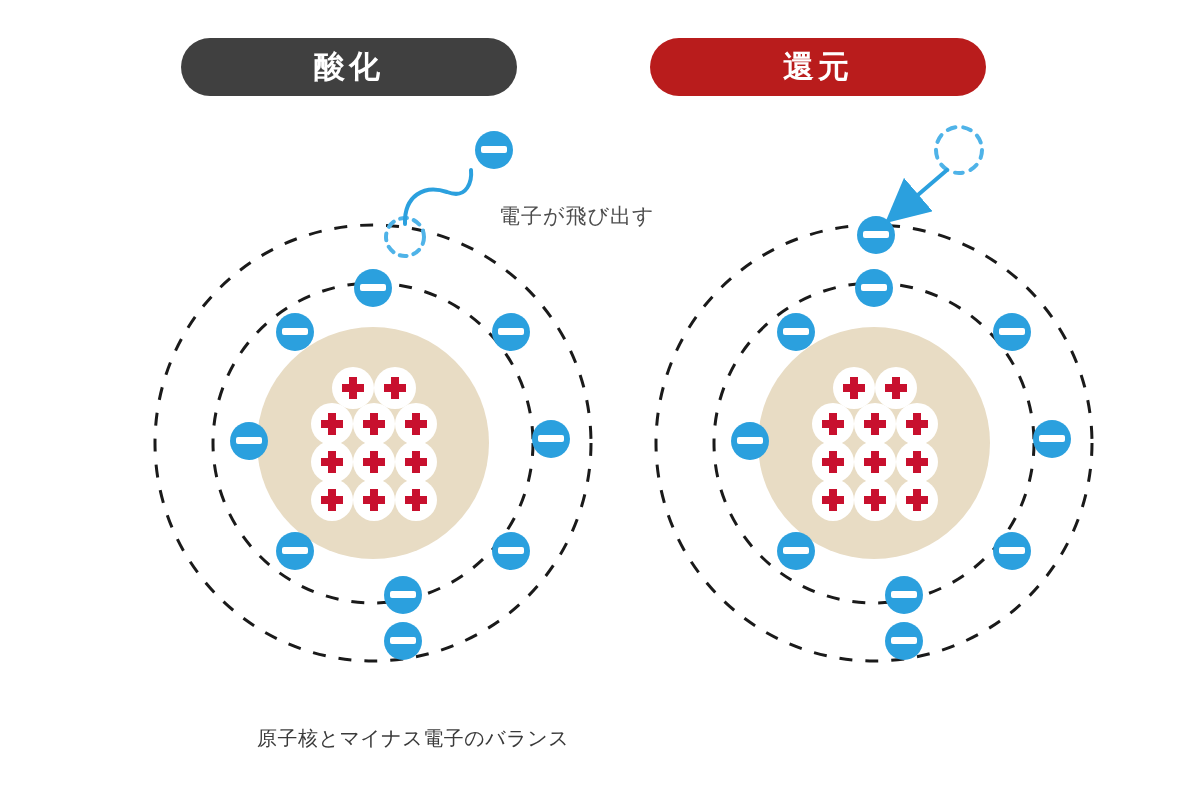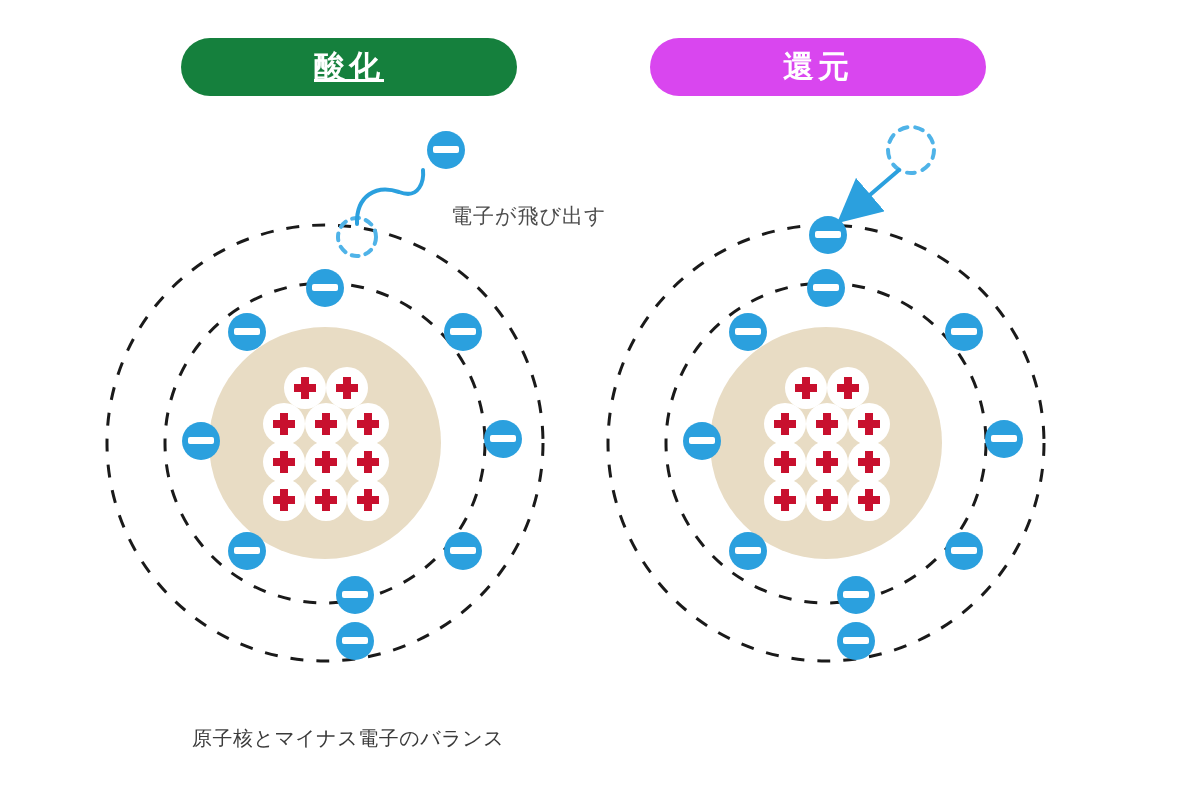--- a/index.html
+++ b/index.html
@@ -17,25 +17,25 @@
     position:absolute;
     height:58px;
     border-radius:29px;
     display:flex;align-items:center;justify-content:center;
     color:#ffffff;
     font-size:31px;
     font-weight:bold;
     letter-spacing:4px;
     box-sizing:border-box;
   }
-  #pill-ox{left:181px;top:38px;width:336px;background:#15803d;text-decoration:underline;}
-  #pill-red{left:650px;top:38px;width:336px;background:#d946ef;}
+  #pill-ox{left:181px;top:38px;width:336px;background:#404040;}
+  #pill-red{left:650px;top:38px;width:336px;background:#b91c1c;}
 
   
-  .panel{position:absolute;top:0;width:600px;height:800px;}
+  .panel{position:absolute;top:0;width:600px;height:800px;margin-left:48px;}
   #panel-left{left:0;}
   #panel-right{left:600px;}
 
   .atom{position:absolute;left:0;top:0;width:600px;height:800px;}
   svg.atom-svg{position:absolute;left:0;top:0;overflow:visible;}
 
   
   .annot{
     position:absolute;
     font-size:21px;
@@ -48,21 +48,21 @@
   
   .caption{
     position:absolute;
     text-align:center;
     font-size:20px;
     line-height:32px;
     color:#3a3a3a;
     letter-spacing:0.5px;
     width:520px;
   }
-  #caption-left{left:88px;top:722px;text-align:center;}
+  #caption-left{left:105px;top:722px;text-align:center;}
   #caption-right{left:572px;top:722px;}
   .caption div{white-space:nowrap;}
 </style>
 </head>
 <body>
 
 <div class="stage">
 
   <div class="pill" id="pill-ox">
     <span>酸化</span>

